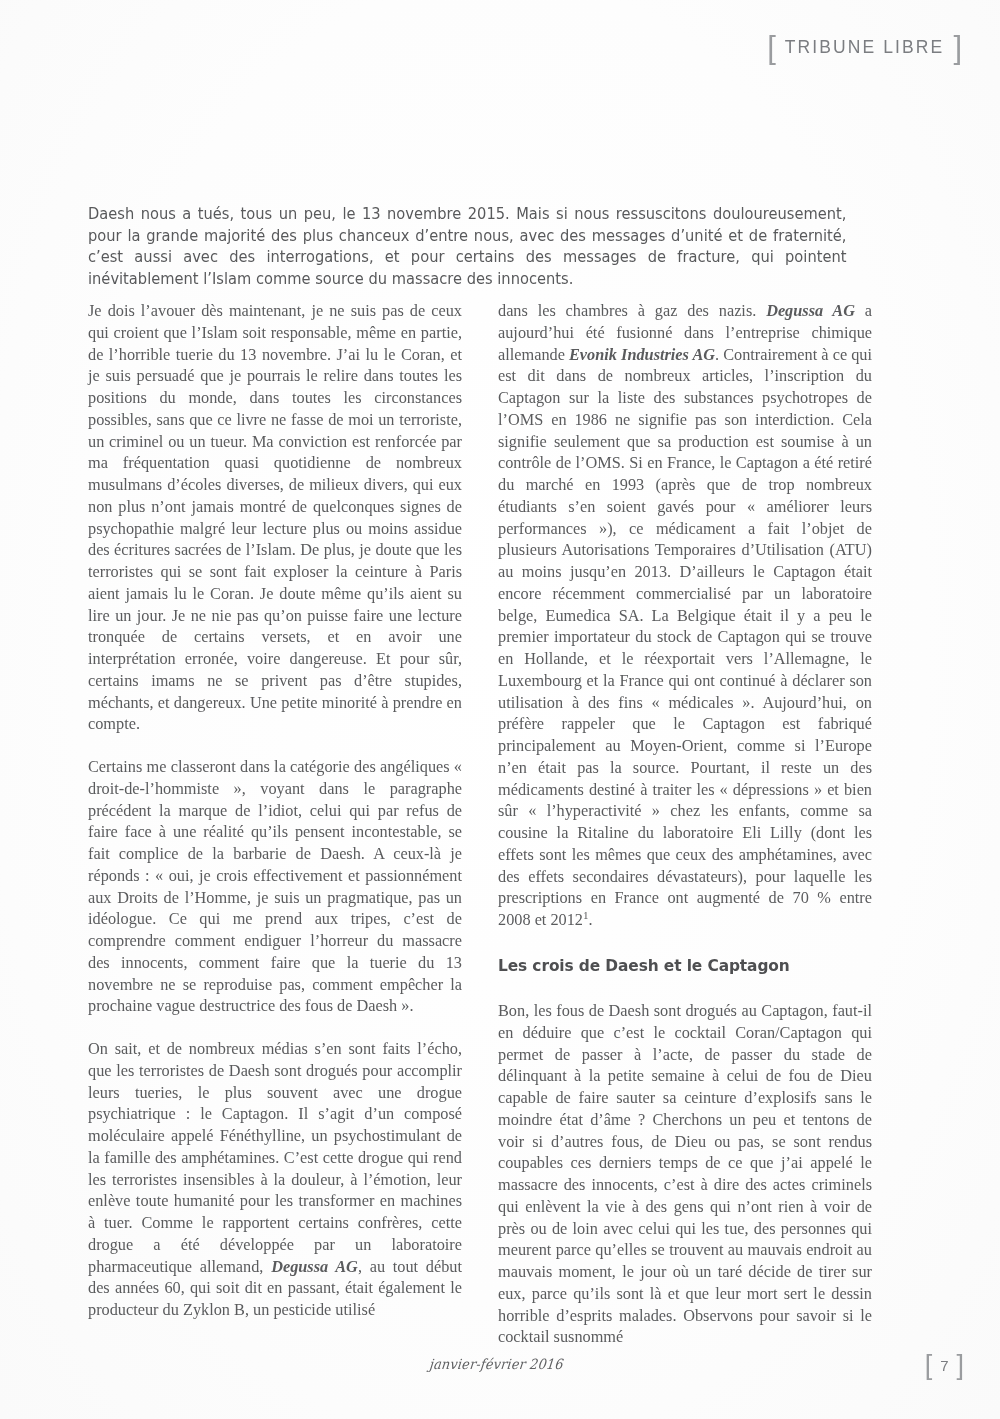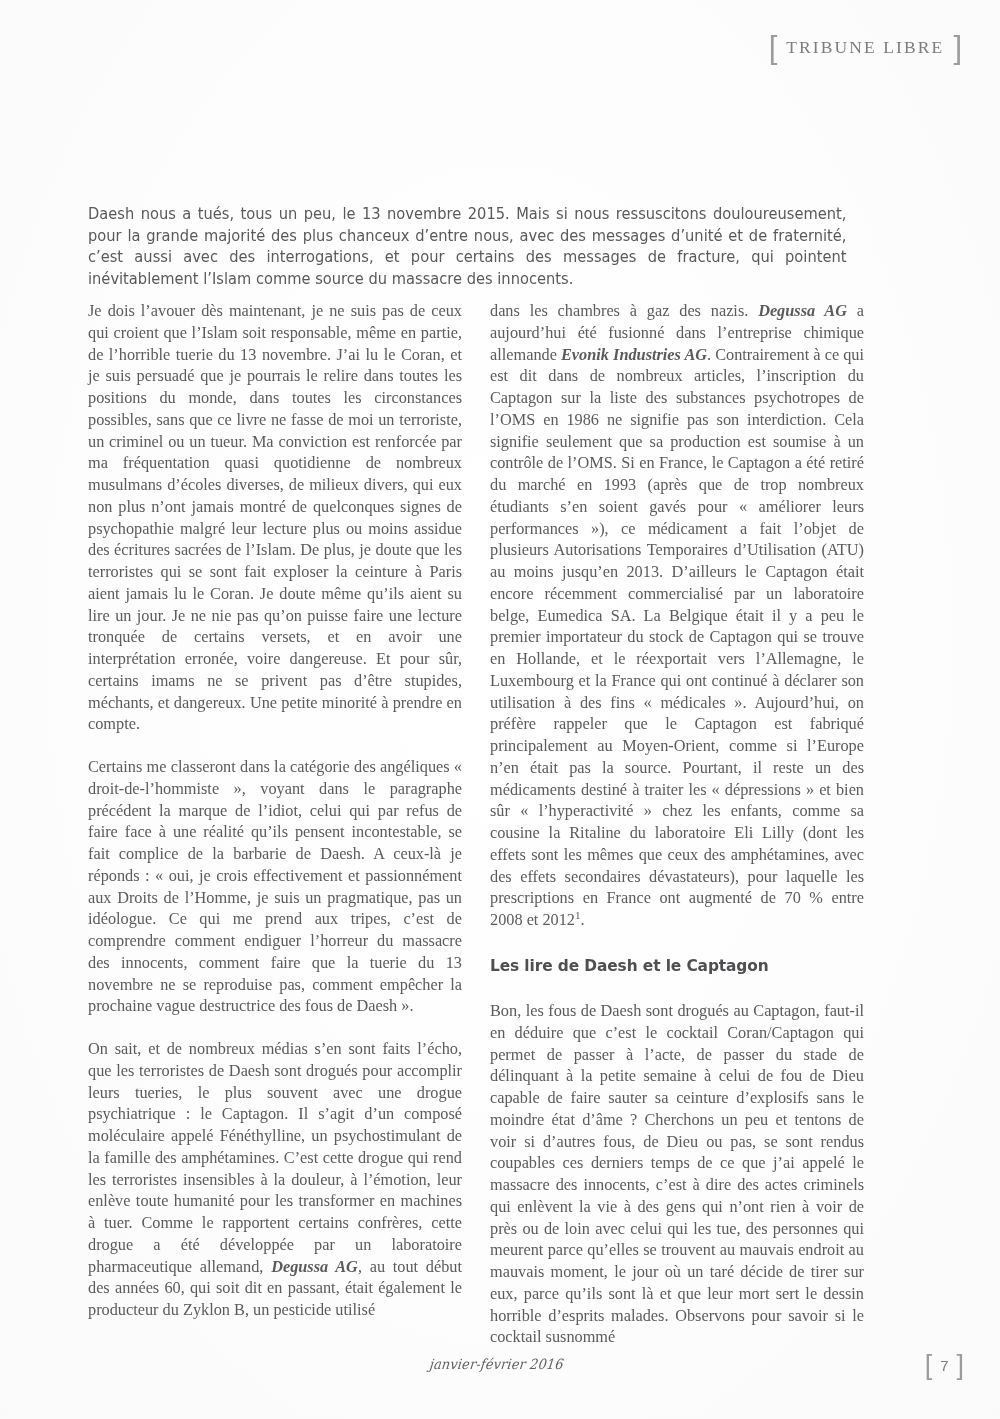--- a/index.html
+++ b/index.html
@@ -34,21 +34,21 @@
     color: #8e9094;
   }
   .kicker .brk {
     font-family: "Liberation Sans", sans-serif;
     font-size: 31px;
     font-weight: 300;
     line-height: 1;
     color: #9a9c9f;
   }
   .kicker .kicker-text {
-    font-family: Liberation Serif, serif;
+    font-family: Liberation Sans, sans-serif;
     font-size: 17.5px;
     letter-spacing: 2.1px;
     color: #7b7d81;
     white-space: nowrap;
   }
 
   
   .title-block {
     position: absolute;
     left: 88px;
@@ -97,21 +97,21 @@
   }
 
   
   .cols {
     position: absolute;
     left: 88px;
     top: 300px;
     width: 784px;
     height: 1040px;
     display: flex;
-    gap: 28px;
+    gap: 36px;
   }
   .col {
     width: 374px;
     font-family: "Liberation Serif", serif;
     font-size: 16.3px;
     line-height: 21.75px;
     color: #5a5b5d;
     text-align: justify;
     text-justify: inter-word;
   }
@@ -203,21 +203,21 @@
 
     <div class="col">
       <p>Je dois l’avouer dès maintenant, je ne suis pas de ceux qui croient que l’Islam soit responsable, même en partie, de l’horrible tuerie du 13 novembre. J’ai lu le Coran, et je suis persuadé que je pourrais le relire dans toutes les positions du monde, dans toutes les circonstances possibles, sans que ce livre ne fasse de moi un terroriste, un criminel ou un tueur. Ma conviction est renforcée par ma fréquentation quasi quotidienne de nombreux musulmans d’écoles diverses, de milieux divers, qui eux non plus n’ont jamais montré de quelconques signes de psychopathie malgré leur lecture plus ou moins assidue des écritures sacrées de l’Islam. De plus, je doute que les terroristes qui se sont fait exploser la ceinture à Paris aient jamais lu le Coran. Je doute même qu’ils aient su lire un jour. Je ne nie pas qu’on puisse faire une lecture tronquée de certains versets, et en avoir une interprétation erronée, voire dangereuse. Et pour sûr, certains imams ne se privent pas d’être stupides, méchants, et dangereux. Une petite minorité à prendre en compte.</p>
       <p>Certains me classeront dans la catégorie des angéliques « droit-de-l’hommiste », voyant dans le paragraphe précédent la marque de l’idiot, celui qui par refus de faire face à une réalité qu’ils pensent incontestable, se fait complice de la barbarie de Daesh. A ceux-là je réponds : « oui, je crois effectivement et passionnément aux Droits de l’Homme, je suis un pragmatique, pas un idéologue. Ce qui me prend aux tripes, c’est de comprendre comment endiguer l’horreur du massacre des innocents, comment faire que la tuerie du 13 novembre ne se reproduise pas, comment empêcher la prochaine vague destructrice des fous de Daesh ».</p>
       <p class="tight"><span>On sait, et de nombreux médias s’en sont faits l’écho, que les terroristes de Daesh sont drogués pour accomplir leurs tueries, le plus souvent avec une drogue psychiatrique : le Captagon. Il s’agit d’un composé moléculaire appelé Fénéthylline, un psychostimulant de la famille des amphétamines. C’est cette drogue qui rend les terroristes insensibles à la douleur, à l’émotion, leur enlève toute humanité pour les transformer en machines à tuer. Comme le rapportent certains confrères, cette drogue a été développée par un laboratoire pharmaceutique allemand, </span><i>Degussa AG</i><span>, au tout début des années 60, qui soit dit en passant, était également le producteur du Zyklon B, un pesticide utilisé</span></p>
     </div>
 
     <div class="col">
       <p><span>dans les chambres à gaz des nazis. </span><i>Degussa AG</i><span> a aujourd’hui été fusionné dans l’entreprise chimique allemande </span><i>Evonik Industries AG</i><span>. Contrairement à ce qui est dit dans de nombreux articles, l’inscription du Captagon sur la liste des substances psychotropes de l’OMS en 1986 ne signifie pas son interdiction. Cela signifie seulement que sa production est soumise à un contrôle de l’OMS. Si en France, le Captagon a été retiré du marché en 1993 (après que de trop nombreux étudiants s’en soient gavés pour « améliorer leurs performances »), ce médicament a fait l’objet de plusieurs Autorisations Temporaires d’Utilisation (ATU) au moins jusqu’en 2013. D’ailleurs le Captagon était encore récemment commercialisé par un laboratoire belge, Eumedica SA. La Belgique était il y a peu le premier importateur du stock de Captagon qui se trouve en Hollande, et le réexportait vers l’Allemagne, le Luxembourg et la France qui ont continué à déclarer son utilisation à des fins « médicales ». Aujourd’hui, on préfère rappeler que le Captagon est fabriqué principalement au Moyen-Orient, comme si l’Europe n’en était pas la source. Pourtant, il reste un des médicaments destiné à traiter les « dépressions » et bien sûr « l’hyperactivité » chez les enfants, comme sa cousine la Ritaline du laboratoire Eli Lilly (dont les effets sont les mêmes que ceux des amphétamines, avec des effets secondaires dévastateurs), pour laquelle les prescriptions en France ont augmenté de 70 % entre 2008 et 2012</span><sup>1</sup><span>.</span></p>
 
-      <div class="subhead">Les lire de Daesh et le Captagon</div>
+      <div class="subhead">Les crois de Daesh et le Captagon</div>
 
       <p class="tight">Bon, les fous de Daesh sont drogués au Captagon, faut-il en déduire que c’est le cocktail Coran/Captagon qui permet de passer à l’acte, de passer du stade de délinquant à la petite semaine à celui de fou de Dieu capable de faire sauter sa ceinture d’explosifs sans le moindre état d’âme ? Cherchons un peu et tentons de voir si d’autres fous, de Dieu ou pas, se sont rendus coupables ces derniers temps de ce que j’ai appelé le massacre des innocents, c’est à dire des actes criminels qui enlèvent la vie à des gens qui n’ont rien à voir de près ou de loin avec celui qui les tue, des personnes qui meurent parce qu’elles se trouvent au mauvais endroit au mauvais moment, le jour où un taré décide de tirer sur eux, parce qu’ils sont là et que leur mort sert le dessin horrible d’esprits malades. Observons pour savoir si le cocktail susnommé</p>
     </div>
 
   </div>
 
   <div class="footer">
     <div class="issue-date">janvier-février 2016</div>
     <div class="folio">
       <span class="brk">[</span>

